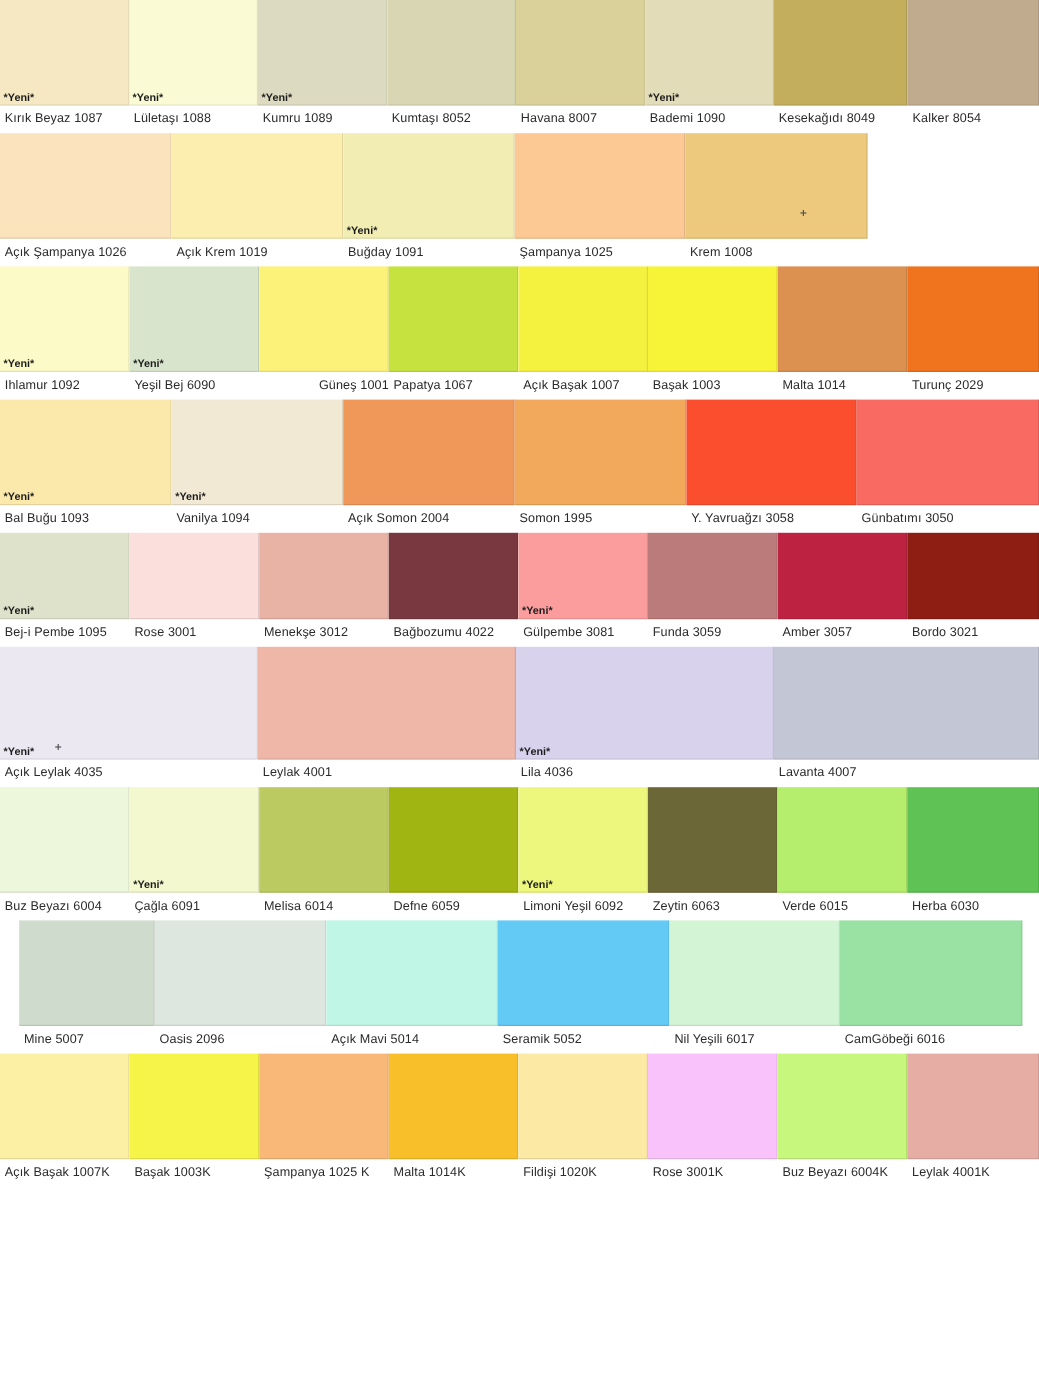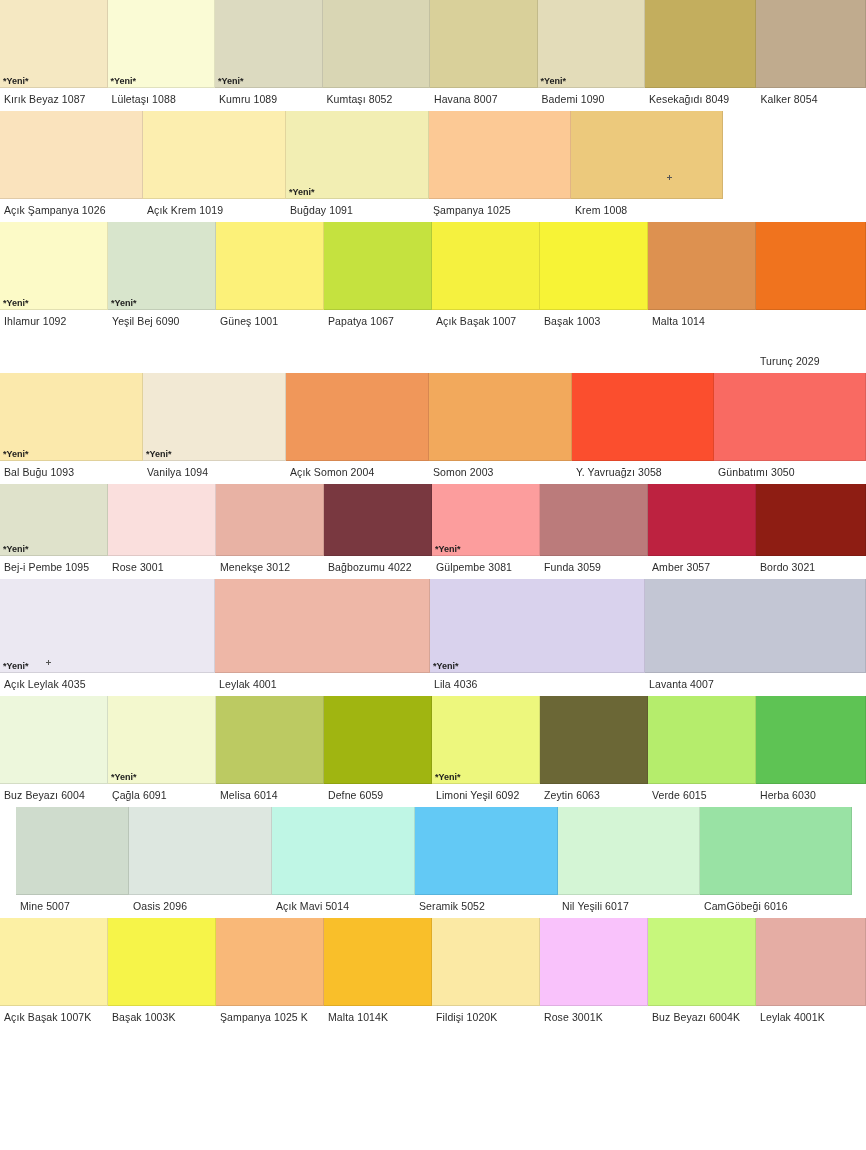--- a/index.html
+++ b/index.html
@@ -155,41 +155,41 @@
           <span class="new-tag">*Yeni*</span>
         </div>
         <div class="swatch-label">Ihlamur 1092</div>
       </div>
       <div class="swatch-cell" style="width: 108px;">
         <div class="swatch-chip" style="background: rgb(216, 229, 204); height: 88px;">
           <span class="new-tag">*Yeni*</span>
         </div>
         <div class="swatch-label">Yeşil Bej 6090</div>
       </div>
-      <div class="swatch-cell" style="width: 108px;">
+      <div class="swatch-cell" style="width: 108px; text-align: right;">
         <div class="swatch-chip" style="background: rgb(252, 241, 121); height: 88px;"></div>
         <div class="swatch-label">Güneş 1001</div>
       </div>
       <div class="swatch-cell" style="width: 108px;">
         <div class="swatch-chip" style="background: rgb(197, 226, 63); height: 88px;"></div>
         <div class="swatch-label">Papatya 1067</div>
       </div>
       <div class="swatch-cell" style="width: 108px;">
         <div class="swatch-chip" style="background: rgb(245, 241, 63); height: 88px;"></div>
         <div class="swatch-label">Açık Başak 1007</div>
       </div>
       <div class="swatch-cell" style="width: 108px;">
         <div class="swatch-chip" style="background: rgb(247, 243, 54); height: 88px;"></div>
         <div class="swatch-label">Başak 1003</div>
       </div>
       <div class="swatch-cell" style="width: 108px;">
         <div class="swatch-chip" style="background: rgb(221, 145, 80); height: 88px;"></div>
         <div class="swatch-label">Malta 1014</div>
       </div>
-      <div class="swatch-cell" style="width: 110px; gap: 40px;">
+      <div class="swatch-cell" style="width: 110px;">
         <div class="swatch-chip" style="background: rgb(240, 115, 30); height: 88px;"></div>
         <div class="swatch-label">Turunç 2029</div>
       </div>
     </div>
     <div class="palette-row">
       <div class="swatch-cell" style="width: 143px;">
         <div class="swatch-chip first-of-row" style="background: rgb(251, 233, 172); height: 88px;">
           <span class="new-tag">*Yeni*</span>
         </div>
         <div class="swatch-label">Bal Buğu 1093</div>
@@ -199,21 +199,21 @@
           <span class="new-tag">*Yeni*</span>
         </div>
         <div class="swatch-label">Vanilya 1094</div>
       </div>
       <div class="swatch-cell" style="width: 143px;">
         <div class="swatch-chip" style="background: rgb(240, 151, 90); height: 88px;"></div>
         <div class="swatch-label">Açık Somon 2004</div>
       </div>
       <div class="swatch-cell" style="width: 143px;">
         <div class="swatch-chip" style="background: rgb(242, 169, 92); height: 88px;"></div>
-        <div class="swatch-label">Somon 2003</div>
+        <div class="swatch-label">Somon 1995</div>
       </div>
       <div class="swatch-cell" style="width: 142px;">
         <div class="swatch-chip" style="background: rgb(251, 78, 46); height: 88px;"></div>
         <div class="swatch-label">Y. Yavruağzı 3058</div>
       </div>
       <div class="swatch-cell" style="width: 152px;">
         <div class="swatch-chip" style="background: rgb(249, 106, 98); height: 88px;"></div>
         <div class="swatch-label">Günbatımı 3050</div>
       </div>
     </div>

